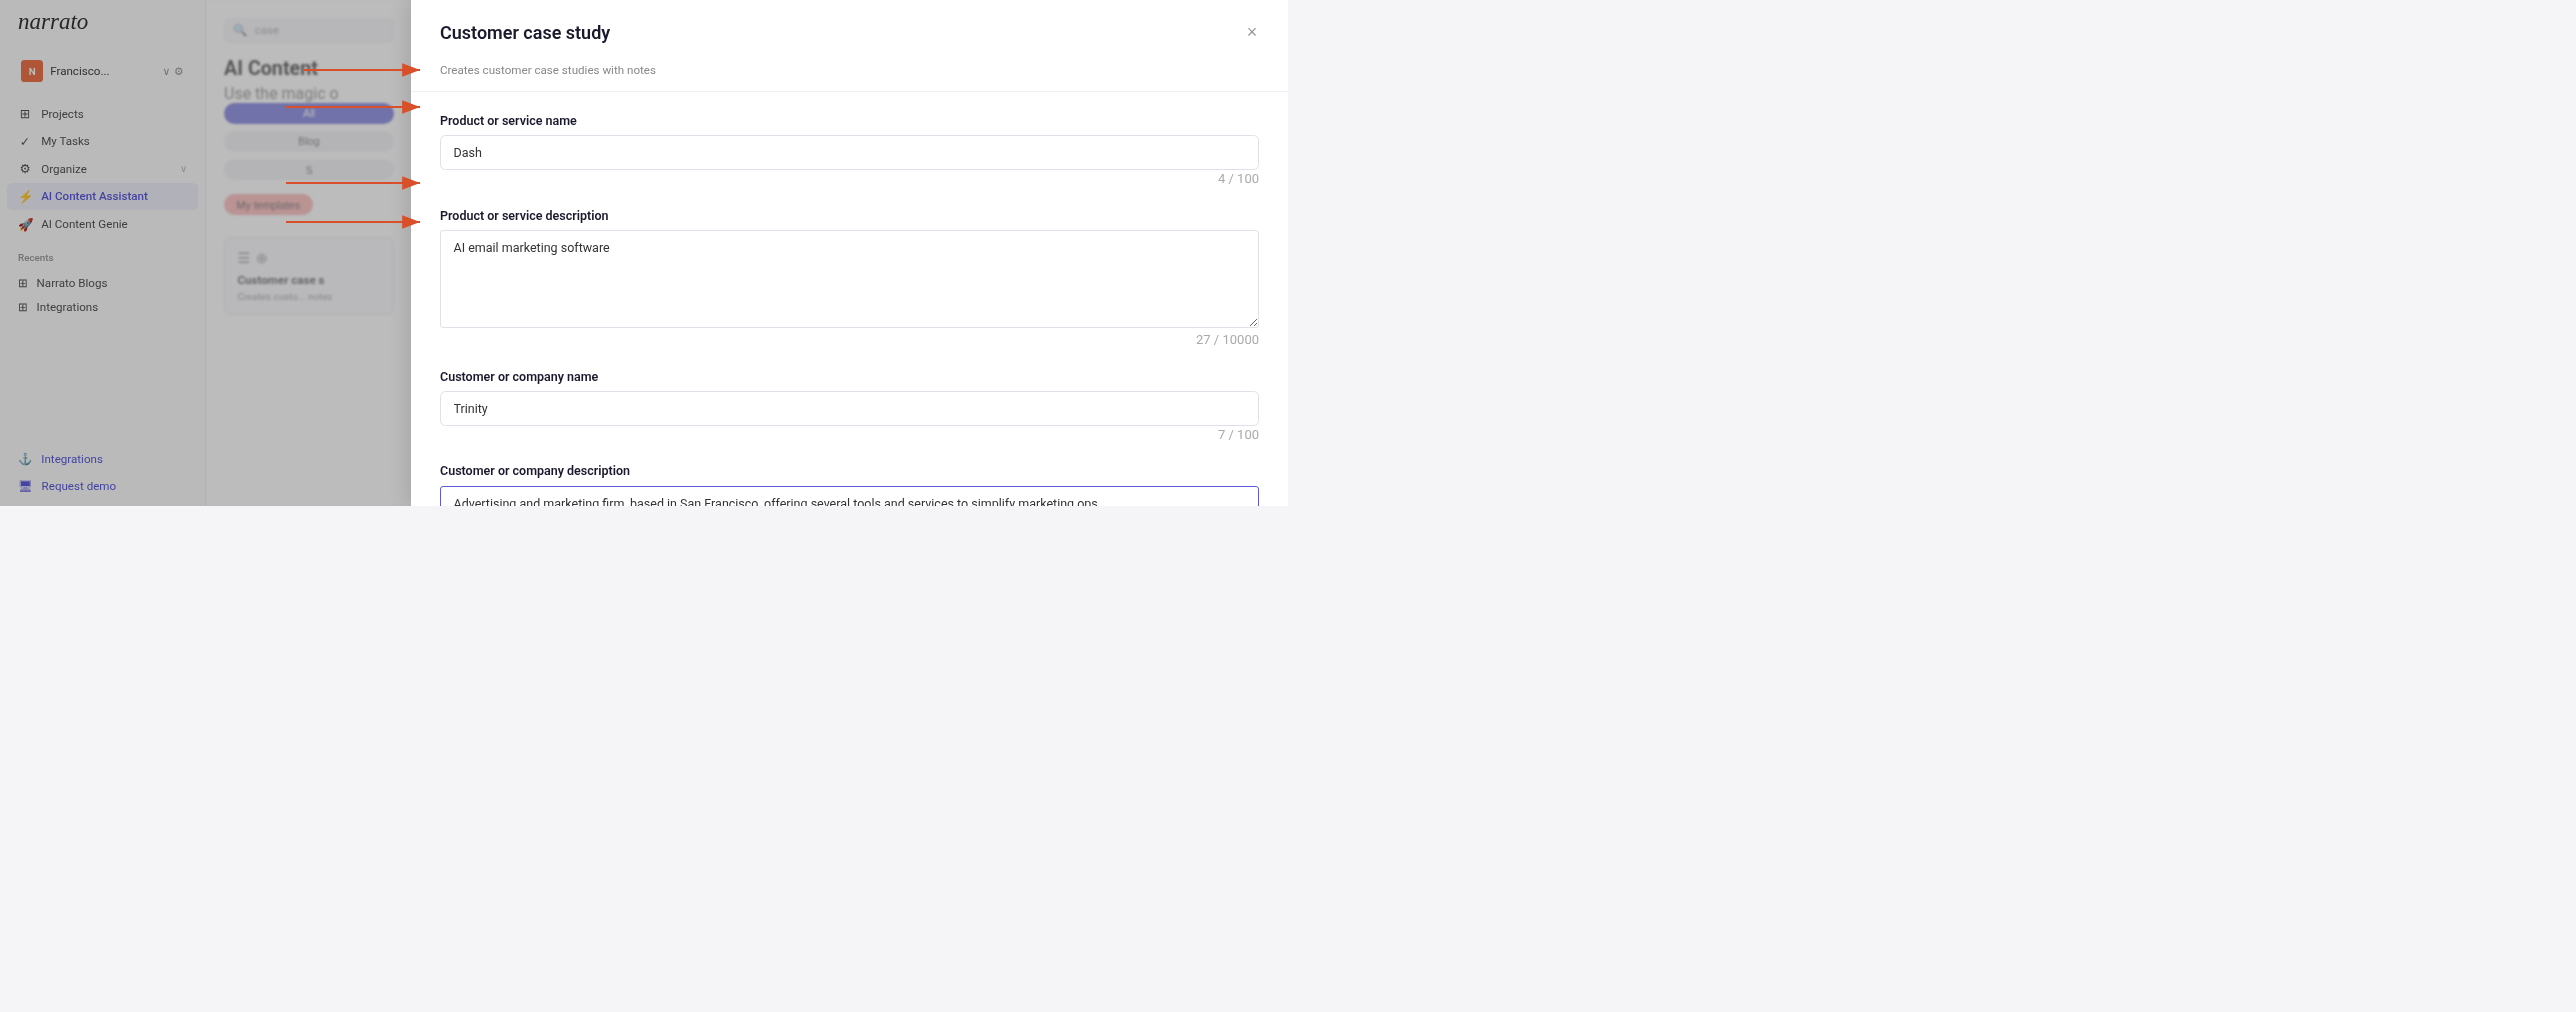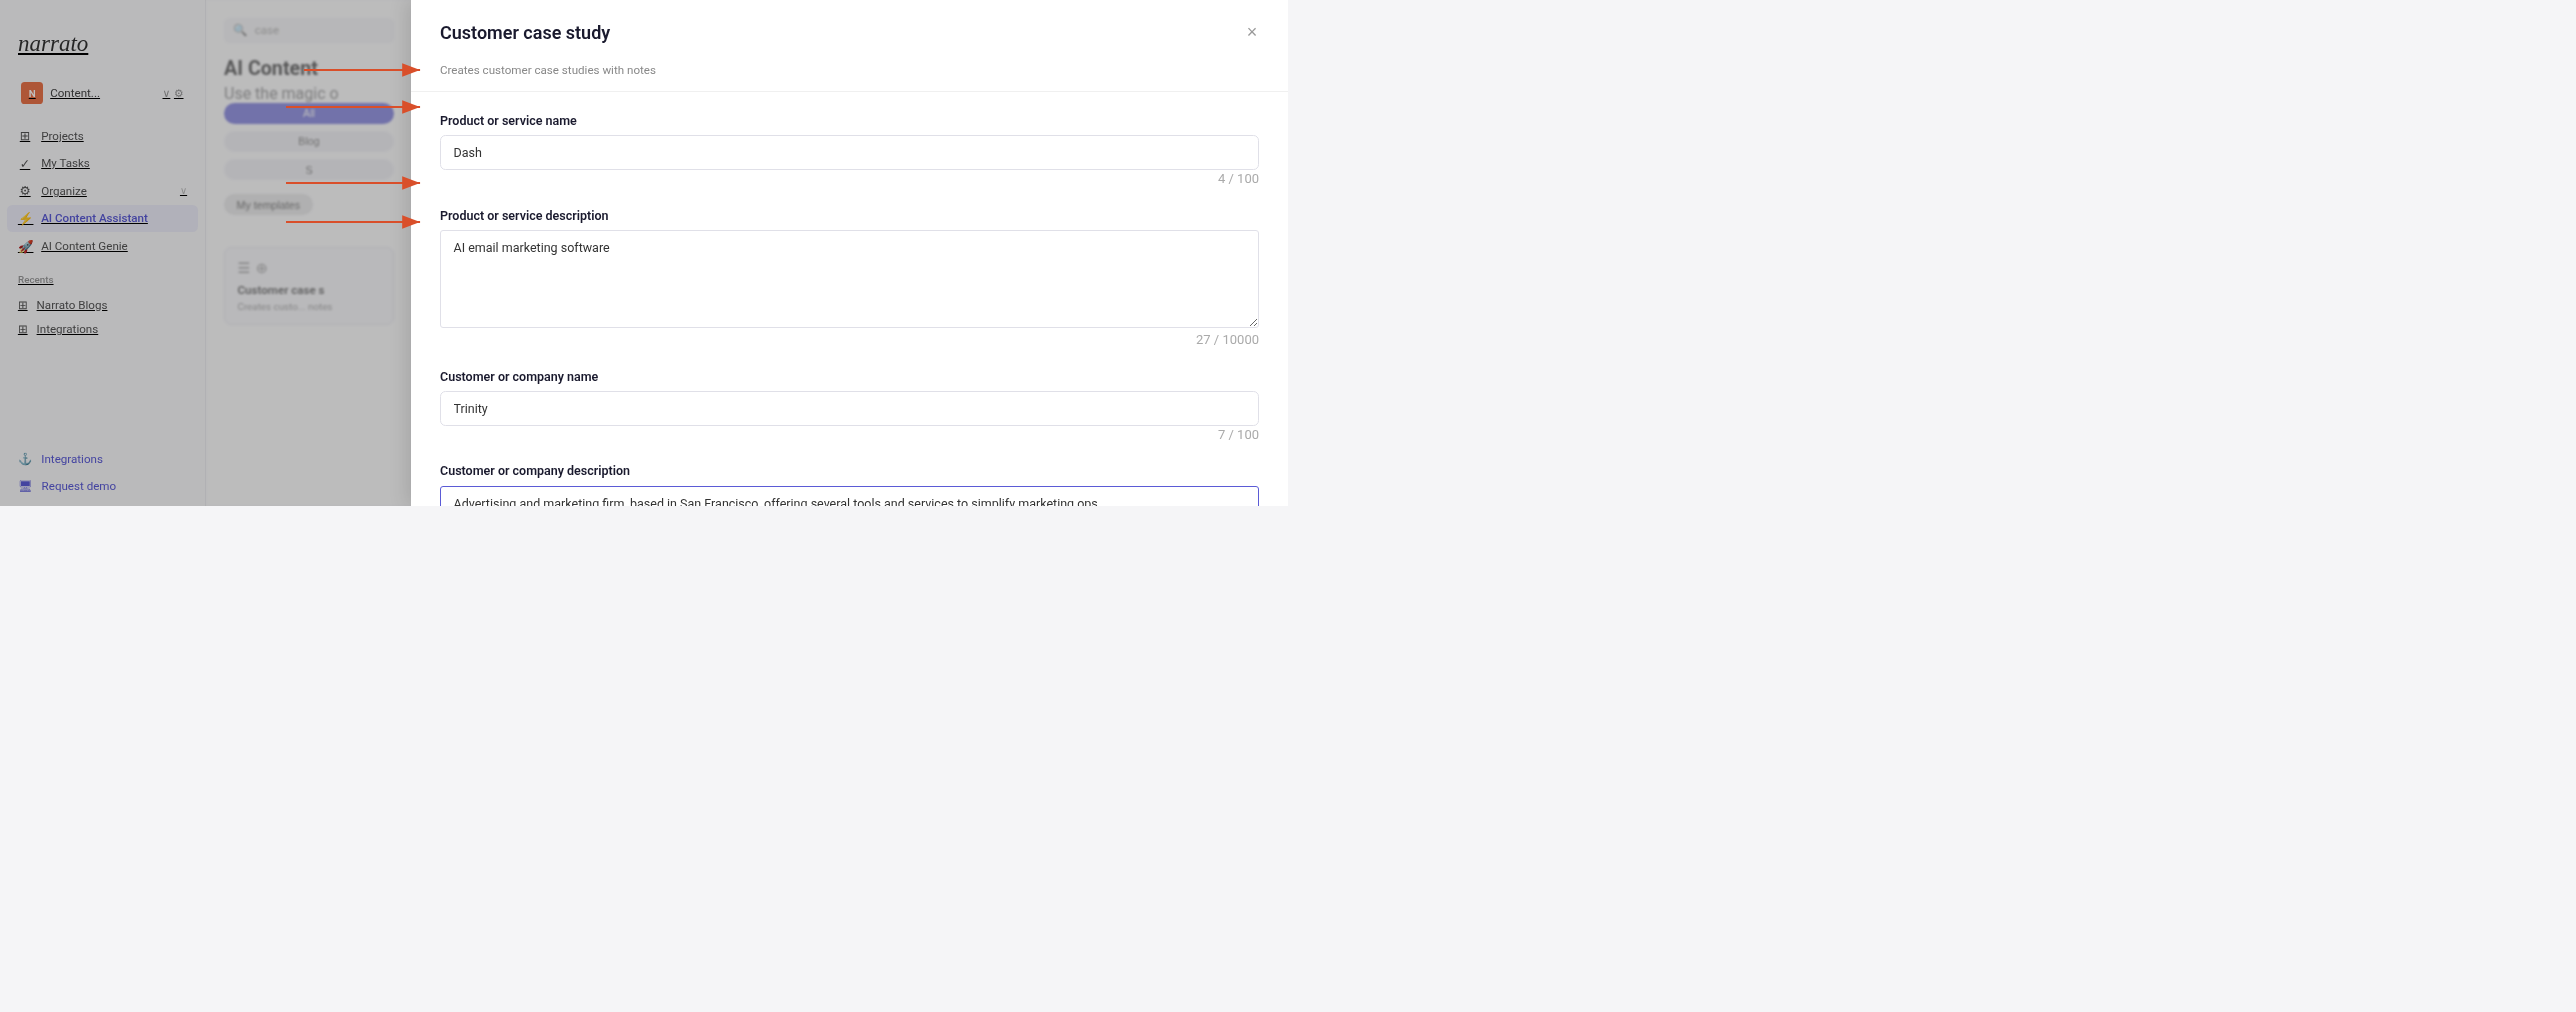--- a/index.html
+++ b/index.html
@@ -14,22 +14,21 @@
 
     
     .sidebar {
       position: absolute;
       top: 0; left: 0;
       width: 206px;
       height: 100%;
       background: #f8f8fa;
       border-right: 0.9px solid #e8e8ec;
       z-index: 2;
-      padding: 24px 0;
-      text-decoration: underline;
+      padding: 2px 0;
     }
 
     .sidebar-logo {
       padding: 7.2px 18px 18px;
       font-family: 'Georgia', serif;
       font-size: 23px;
       color: #333;
       font-style: italic;
       font-weight: 400;
     }
@@ -332,21 +331,21 @@
     }
   </style>
 </head>
 <body>
 
 <div class="sidebar">
   <div class="sidebar-logo">narrato</div>
 
   <div class="sidebar-workspace">
     <div class="workspace-avatar">N</div>
-    <span class="workspace-name">Content...</span>
+    <span class="workspace-name">Francisco...</span>
     <div class="workspace-icons">
       <span>∨</span>
       <span>⚙</span>
     </div>
   </div>
 
   <ul class="sidebar-nav">
     <li>
       <span class="nav-icon">⊞</span>
       <span>Projects</span>
@@ -400,21 +399,21 @@
     <span>case</span>
   </div>
   <div class="main-title">AI Content</div>
   <div class="main-subtitle">Use the magic o</div>
 
   <div class="filter-bar">
     <button class="filter-chip active">All</button>
     <button class="filter-chip">Blog</button>
     <button class="filter-chip">S</button>
   </div>
-  <button class="filter-chip" style="margin-bottom:24px; background:#e5e5e5; color:#444;text-align:right;">My templates</button>
+  <button class="filter-chip" style="margin-bottom:14px; background:#fca5a5; color:#444;text-align:right;">My templates</button>
 
   <div class="template-card">
     <div class="card-icons">
       <span>☰</span>
       <span>⊕</span>
     </div>
     <div class="card-title">Customer case s</div>
     <div class="card-desc">Creates custo... notes</div>
   </div>
 </div>

